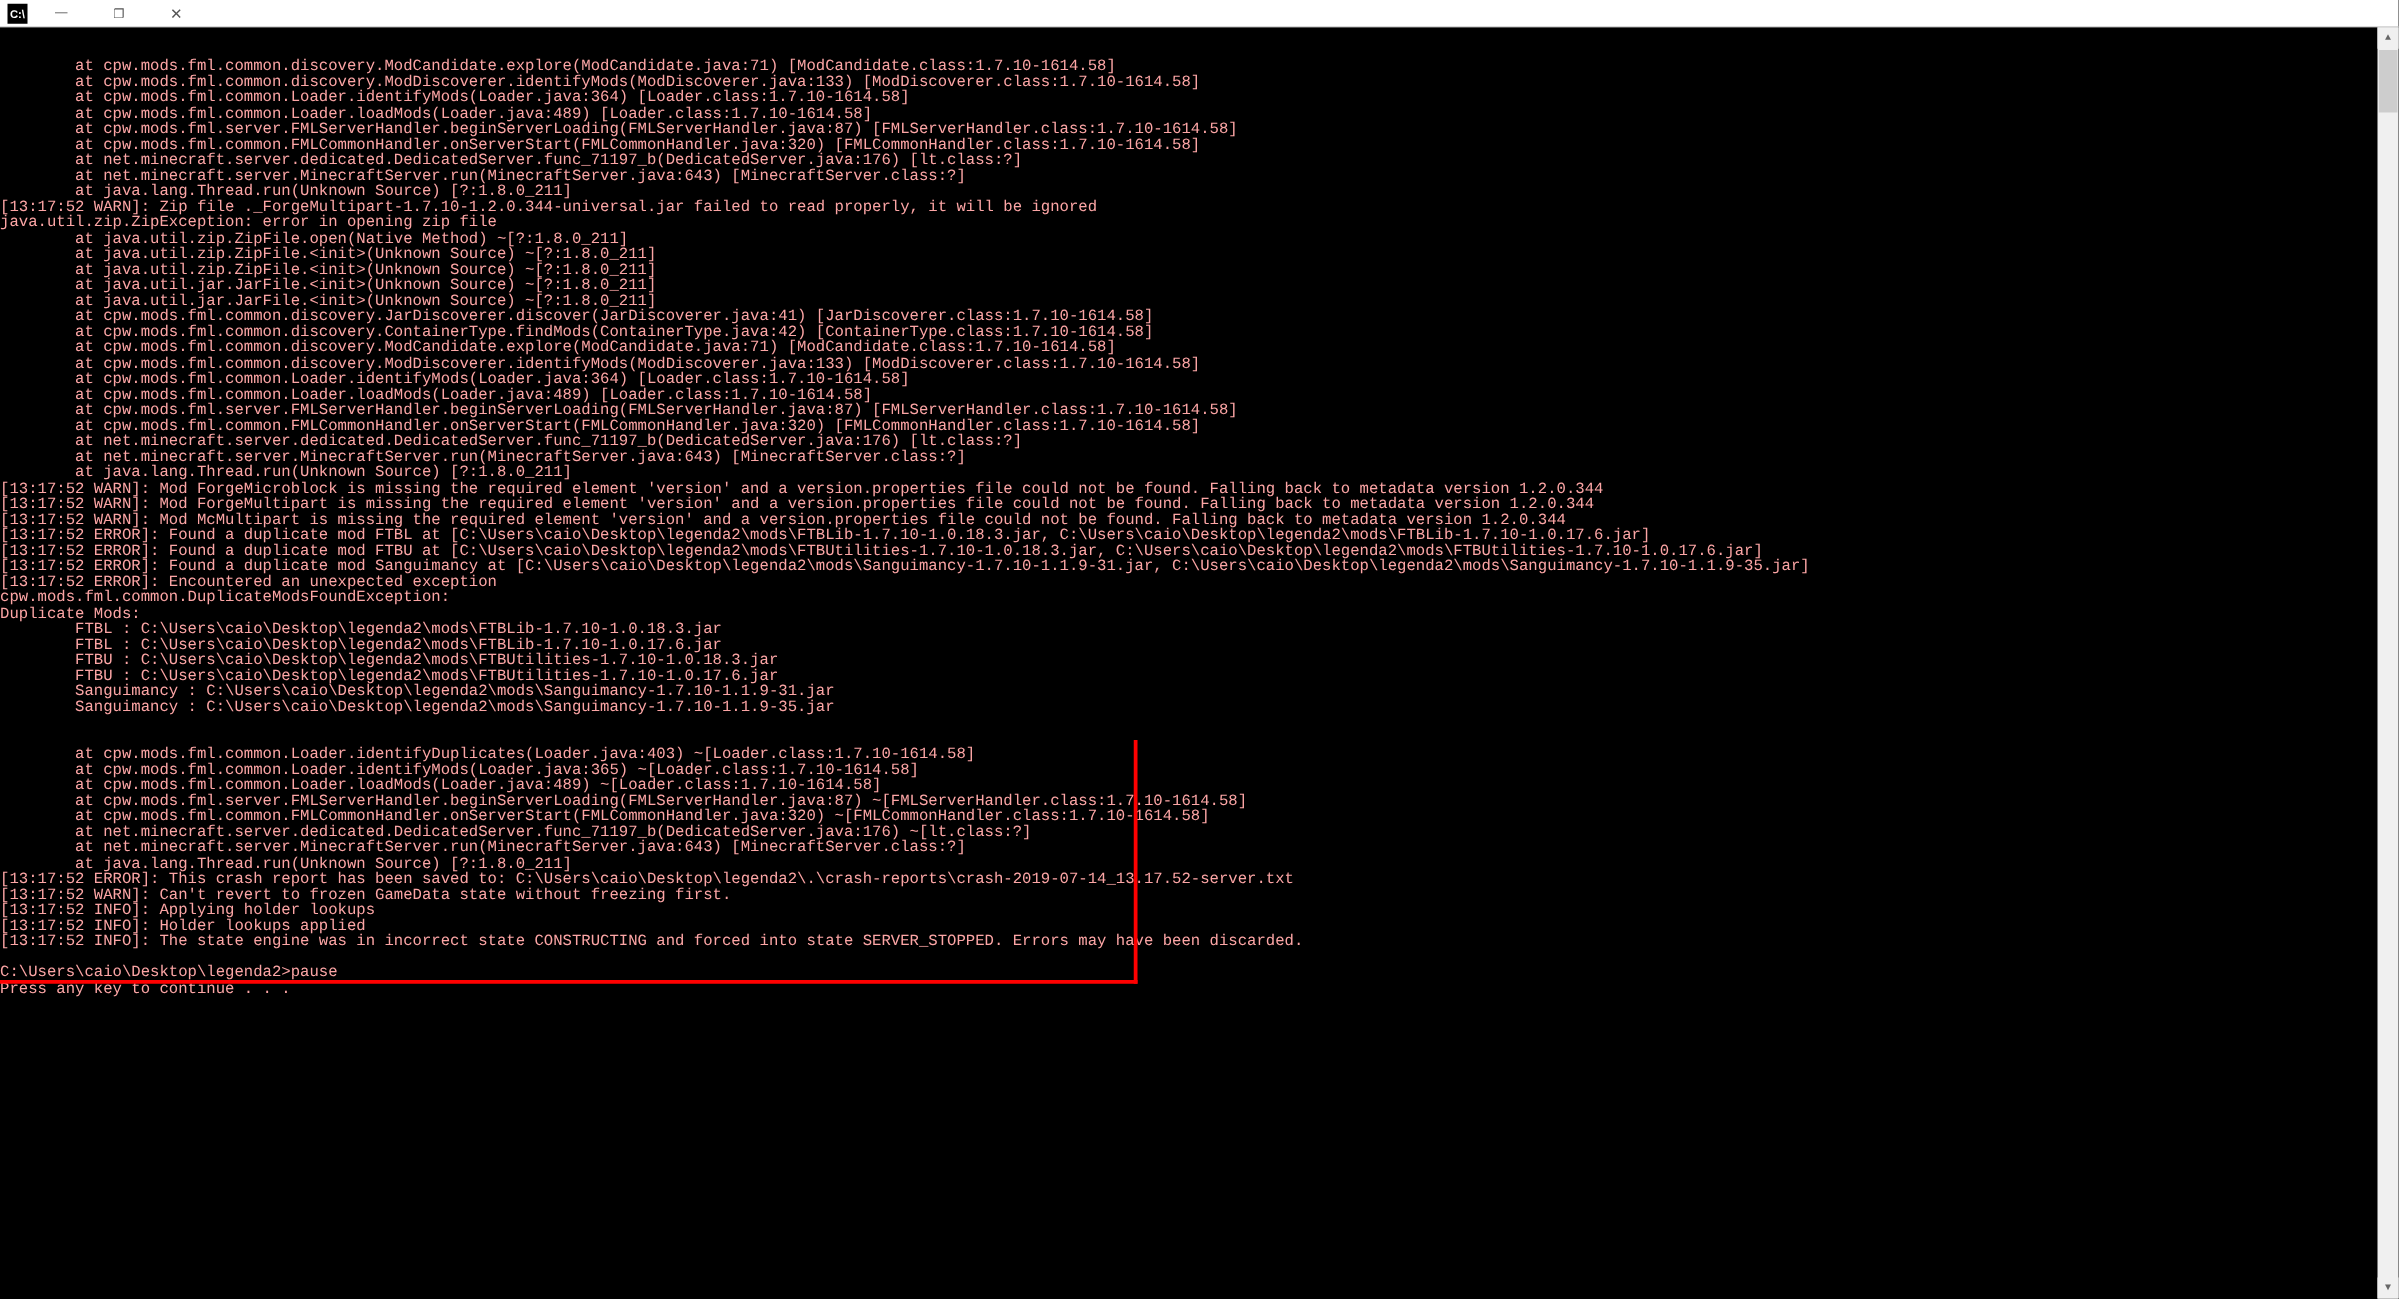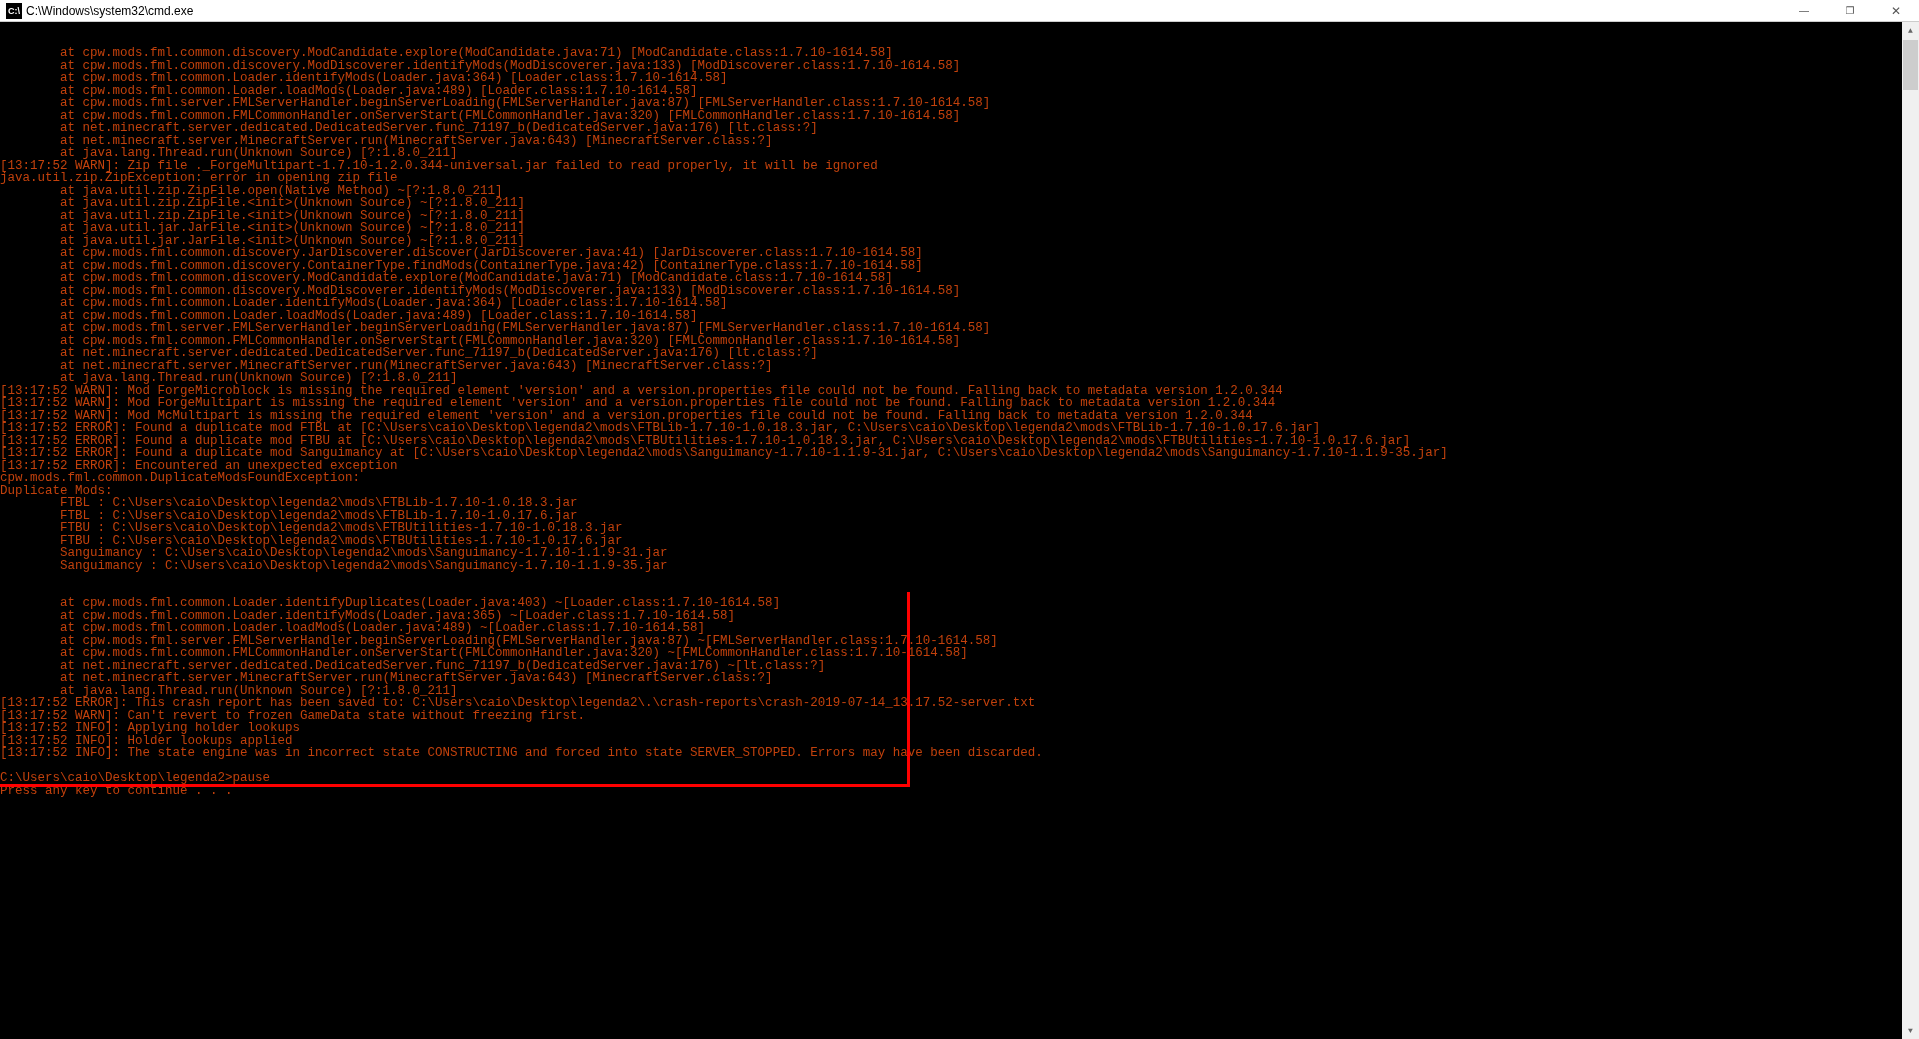--- a/index.html
+++ b/index.html
@@ -53,21 +53,21 @@
     }
     .win-btn.close { font-size: 12px; }
     .terminal-container {
       position: relative;
       height: calc(100% - 22px);
       display: flex;
     }
     .terminal {
       flex: 1;
       background: #000;
-      color: #c2410c;
+      color: #fca5a5;
       white-space: pre;
       line-height: 12.5px;
       padding: 0;
       overflow: hidden;
       position: relative;
     }
     .terminal-content {
       position: relative;
       z-index: 1;
     }
@@ -106,21 +106,20 @@
       top: 18px;
       height: 50px;
       background: #cdcdcd;
     }
   </style>
 </head>
 <body>
 
 <div class="title-bar">
   <div class="icon">C:\</div>
-  <div class="title">C:\Windows\system32\cmd.exe</div>
   <div class="win-controls">
     <div class="win-btn">—</div>
     <div class="win-btn">❐</div>
     <div class="win-btn close">✕</div>
   </div>
 </div>
 
 <div class="terminal-container">
   <div class="terminal">
     <div class="terminal-content" id="terminal-content">        at cpw.mods.fml.common.discovery.ModCandidate.explore(ModCandidate.java:71) [ModCandidate.class:1.7.10-1614.58]

